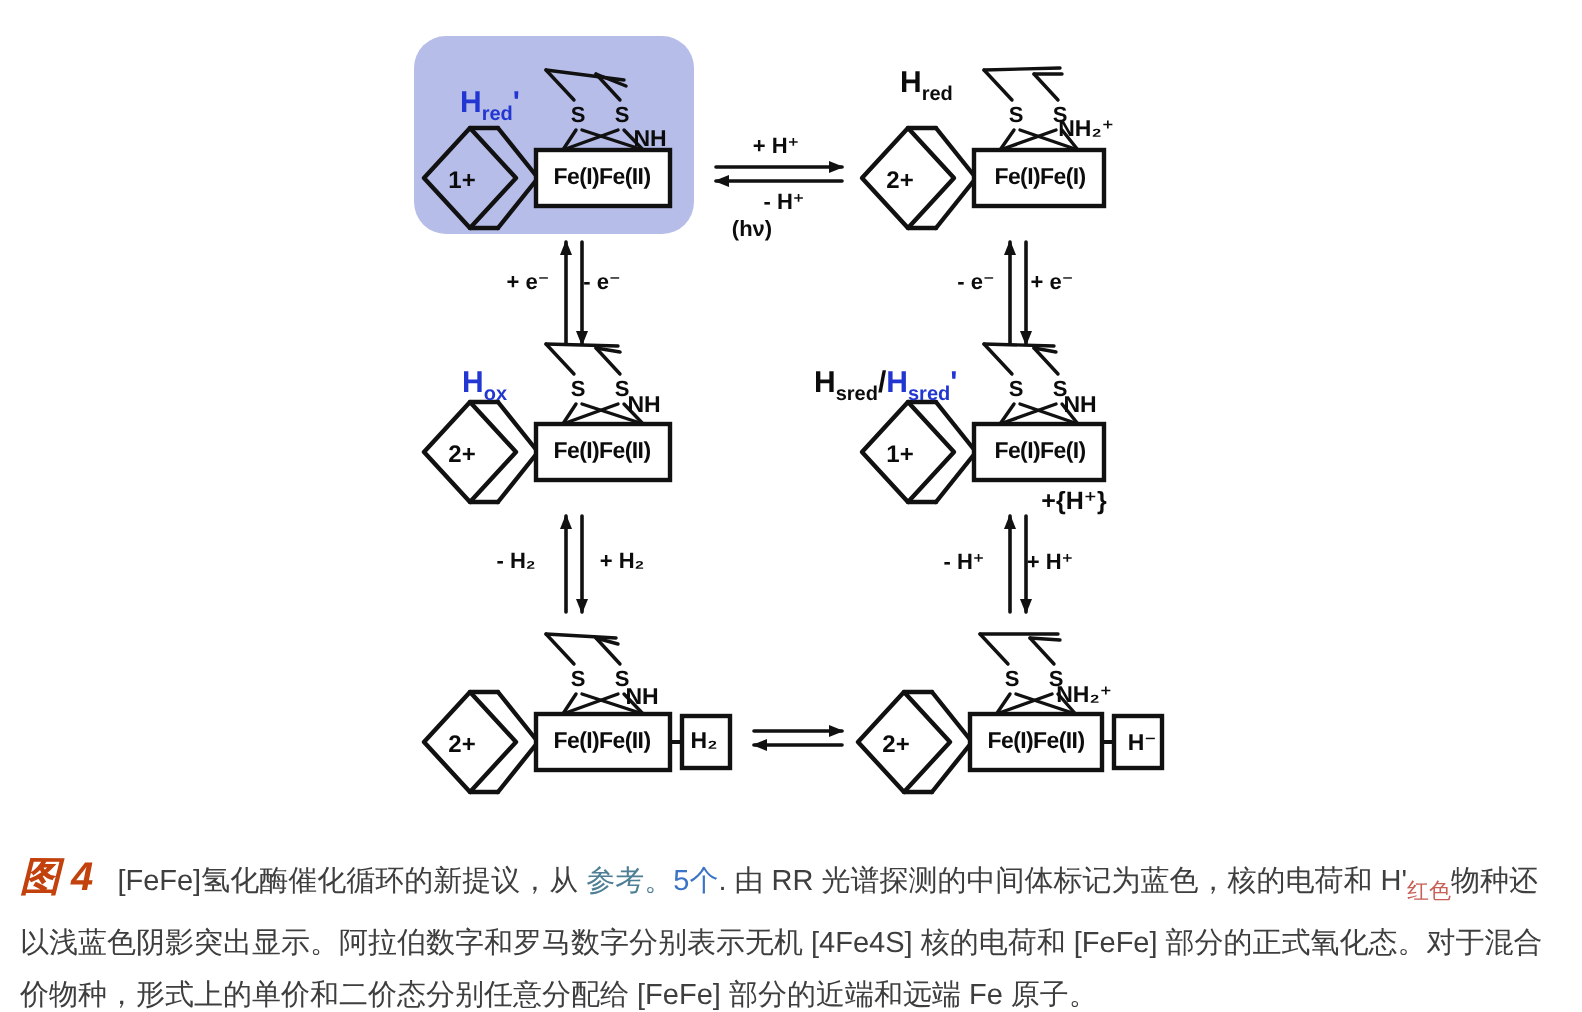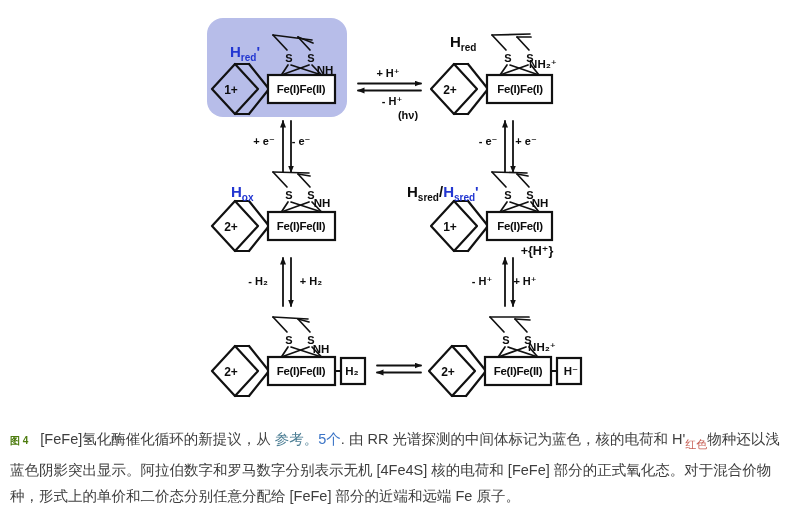--- a/index.html
+++ b/index.html
@@ -12,21 +12,21 @@
   .charge{font-size:12px;}
   .satom{font-size:11px;}
   .amine{font-size:11.5px;margin-top:37px;}
   .alab{font-size:11px;}
   .attach{font-size:11.5px;}
   .extra{font-size:12.5px;}
   .slabel{position:absolute;font-weight:bold;font-size:15px;color:#0c0c0c;white-space:nowrap;}
   .slabel sub{font-size:10px;}
   .blue{color:#2236d1;}
   .caption{padding:8px 8px 0 10px;width:771px;font-size:14.5px;line-height:26px;color:#3e3e3e;}
-  .caption b{color:#4d7c0f;font-size:10px;margin-right:12px;}
+  .caption b{color:#c2410c;font-size:20px;margin-right:12px;font-style:italic;}
   .caption .ref{color:#4e7f95;text-decoration:none;cursor:pointer;}
   .caption .refnum{color:#3b74c6;text-decoration:none;cursor:pointer;}
   .caption sub.redsub{color:#c75f55;font-size:11px;}
 </style>
 </head>
 <body>
 
 <div class="stage">
   <div class="highlight"></div>
   <svg id="art" width="791" height="418">
@@ -200,21 +200,21 @@
 
   <div class="t charge" style="left:448px;top:372px">2+</div>
   <div class="t core" style="left:518px;top:371px">Fe(I)Fe(II)</div>
   <div class="t satom" style="left:506px;top:340px">S</div>
   <div class="t satom" style="left:528px;top:340px">S</div>
   <div class="t amine" style="left:542px;top:310px">NH₂⁺</div>
   <div class="t attach" style="left:571px;top:371px">H⁻</div>
 
   <div class="t alab" style="left:388px;top:73px">+ H⁺</div>
   <div class="t alab" style="left:392px;top:101px">- H⁺</div>
-  <div class="t alab" style="left:408px;top:115px">(hν)</div>
+  <div class="t alab" style="left:376px;top:115px">(hν)</div>
   <div class="t alab" style="left:264px;top:141px">+ e⁻</div>
   <div class="t alab" style="left:301px;top:141px">- e⁻</div>
   <div class="t alab" style="left:488px;top:141px">- e⁻</div>
   <div class="t alab" style="left:526px;top:141px">+ e⁻</div>
   <div class="t alab" style="left:258px;top:281px">- H₂</div>
   <div class="t alab" style="left:311px;top:281px">+ H₂</div>
   <div class="t alab" style="left:482px;top:281px">- H⁺</div>
   <div class="t alab" style="left:525px;top:281px">+ H⁺</div>
 </div>
 

